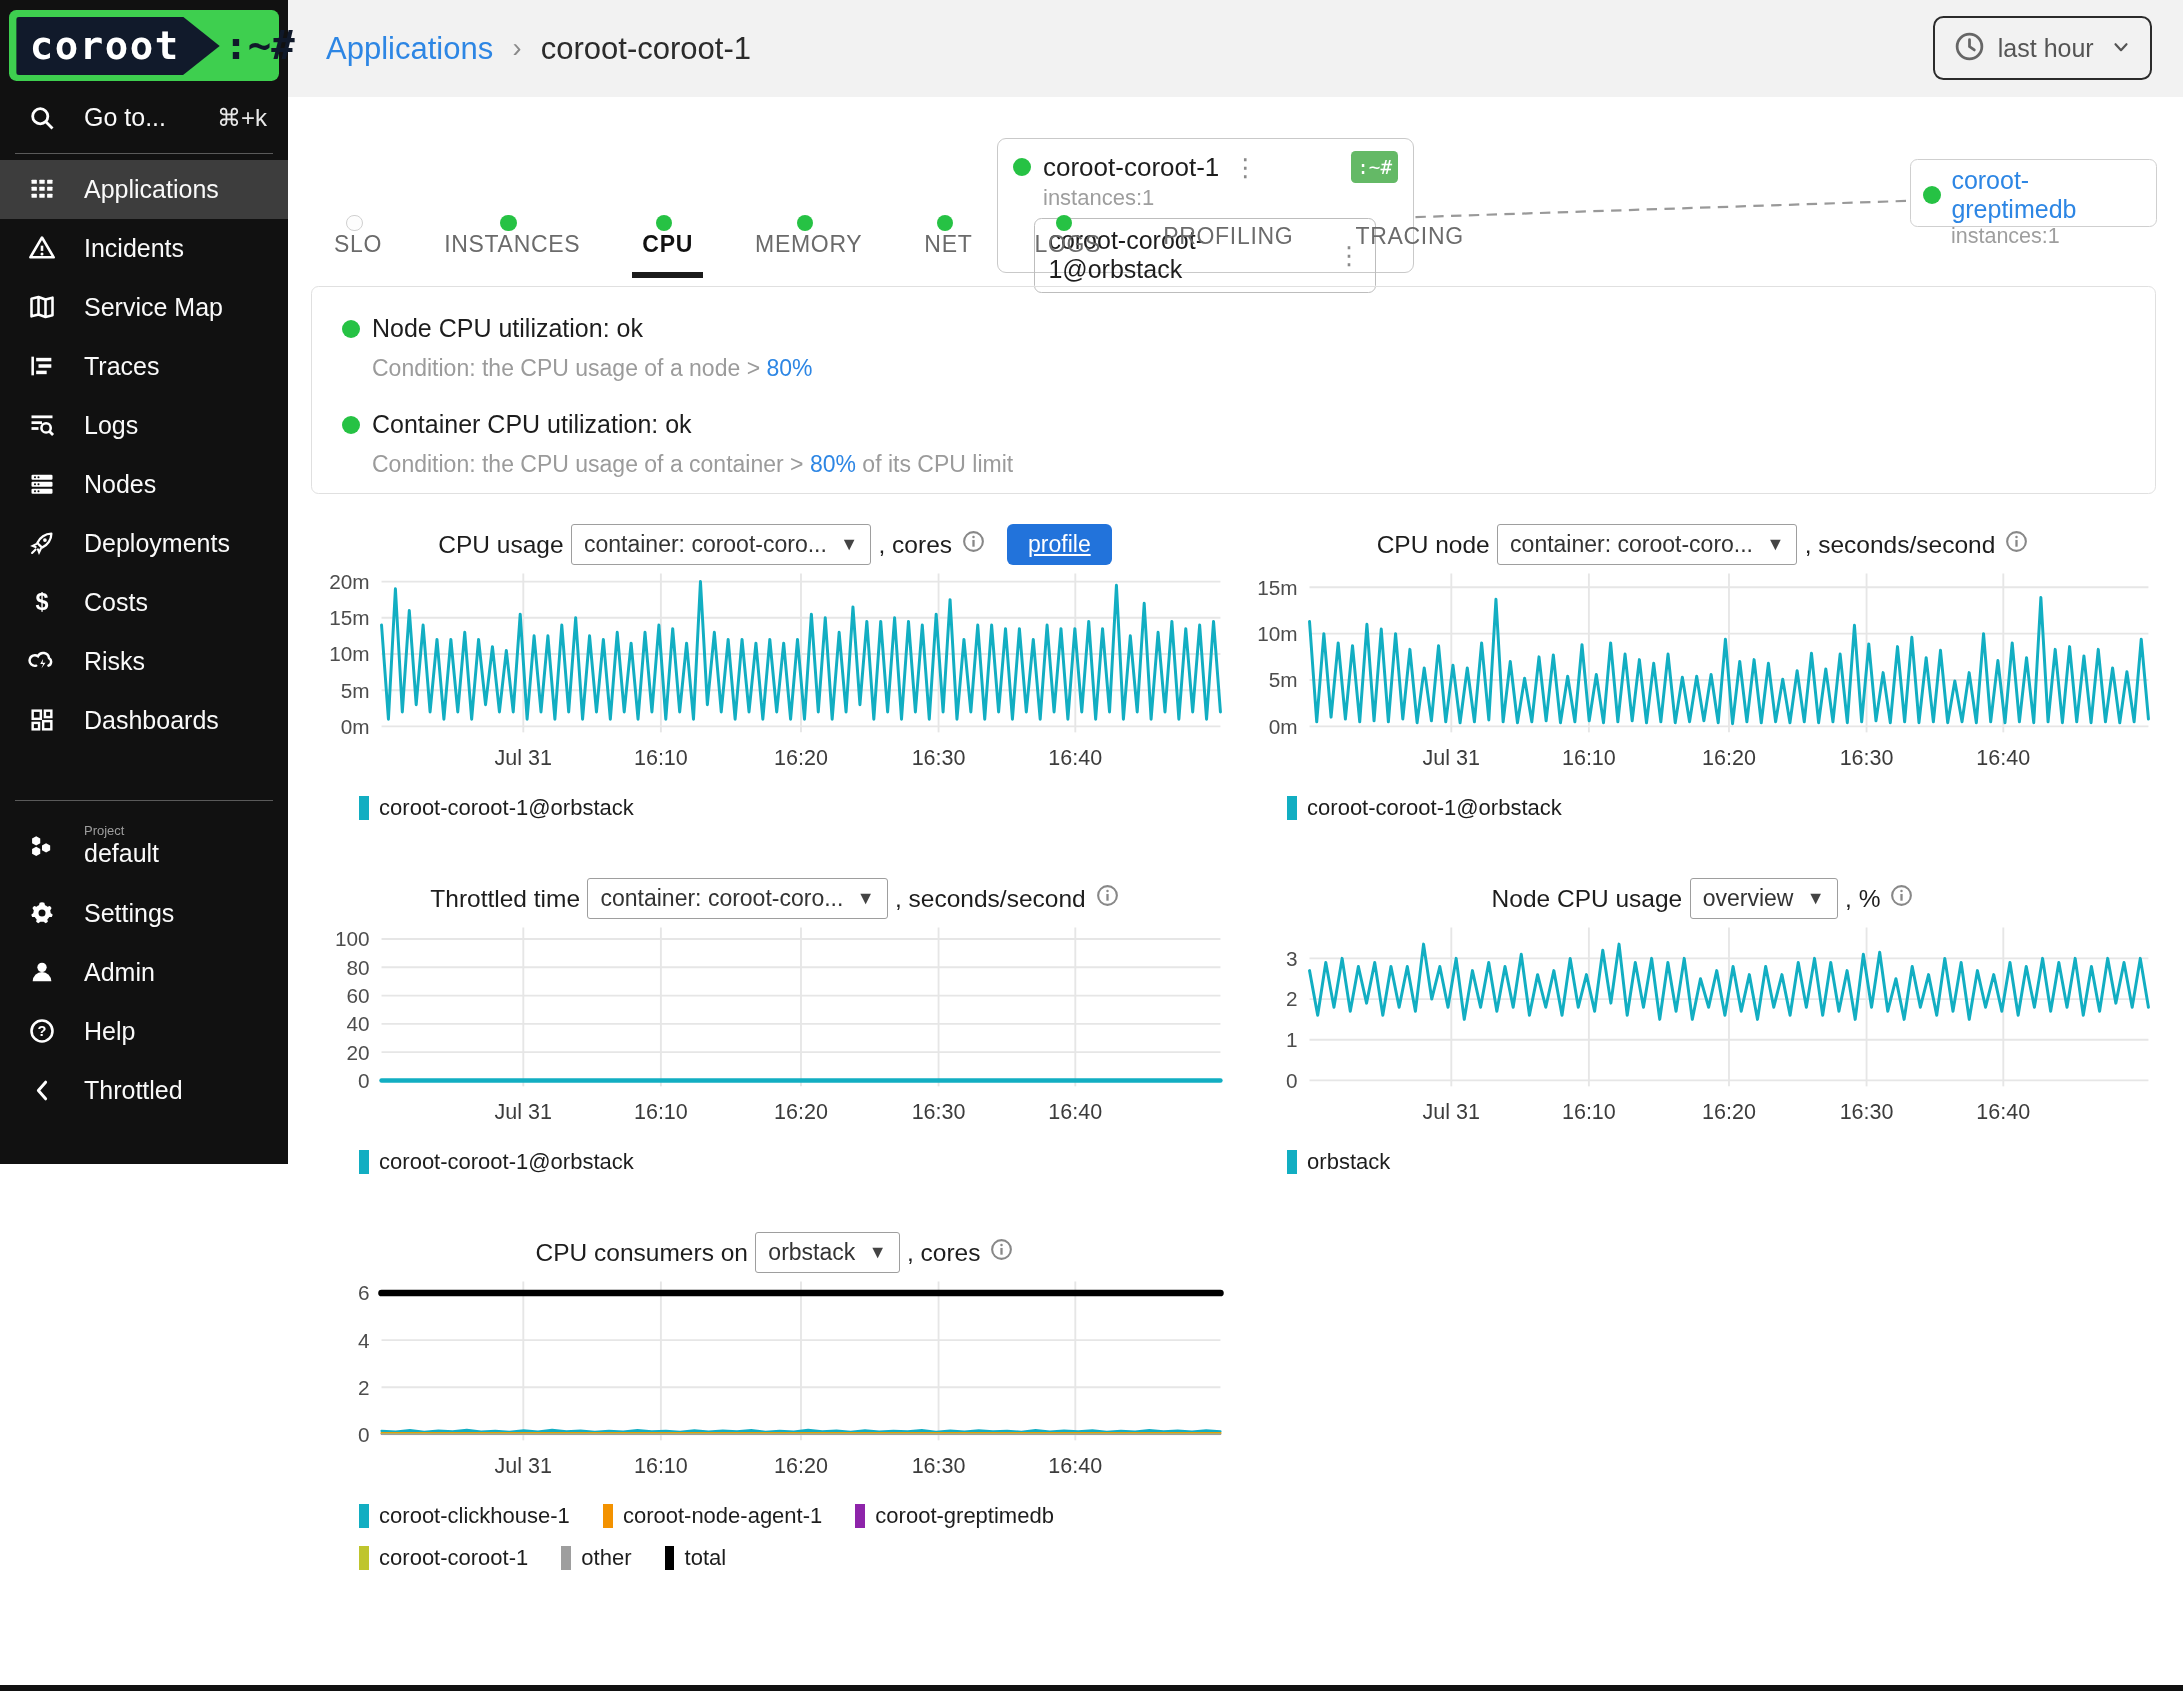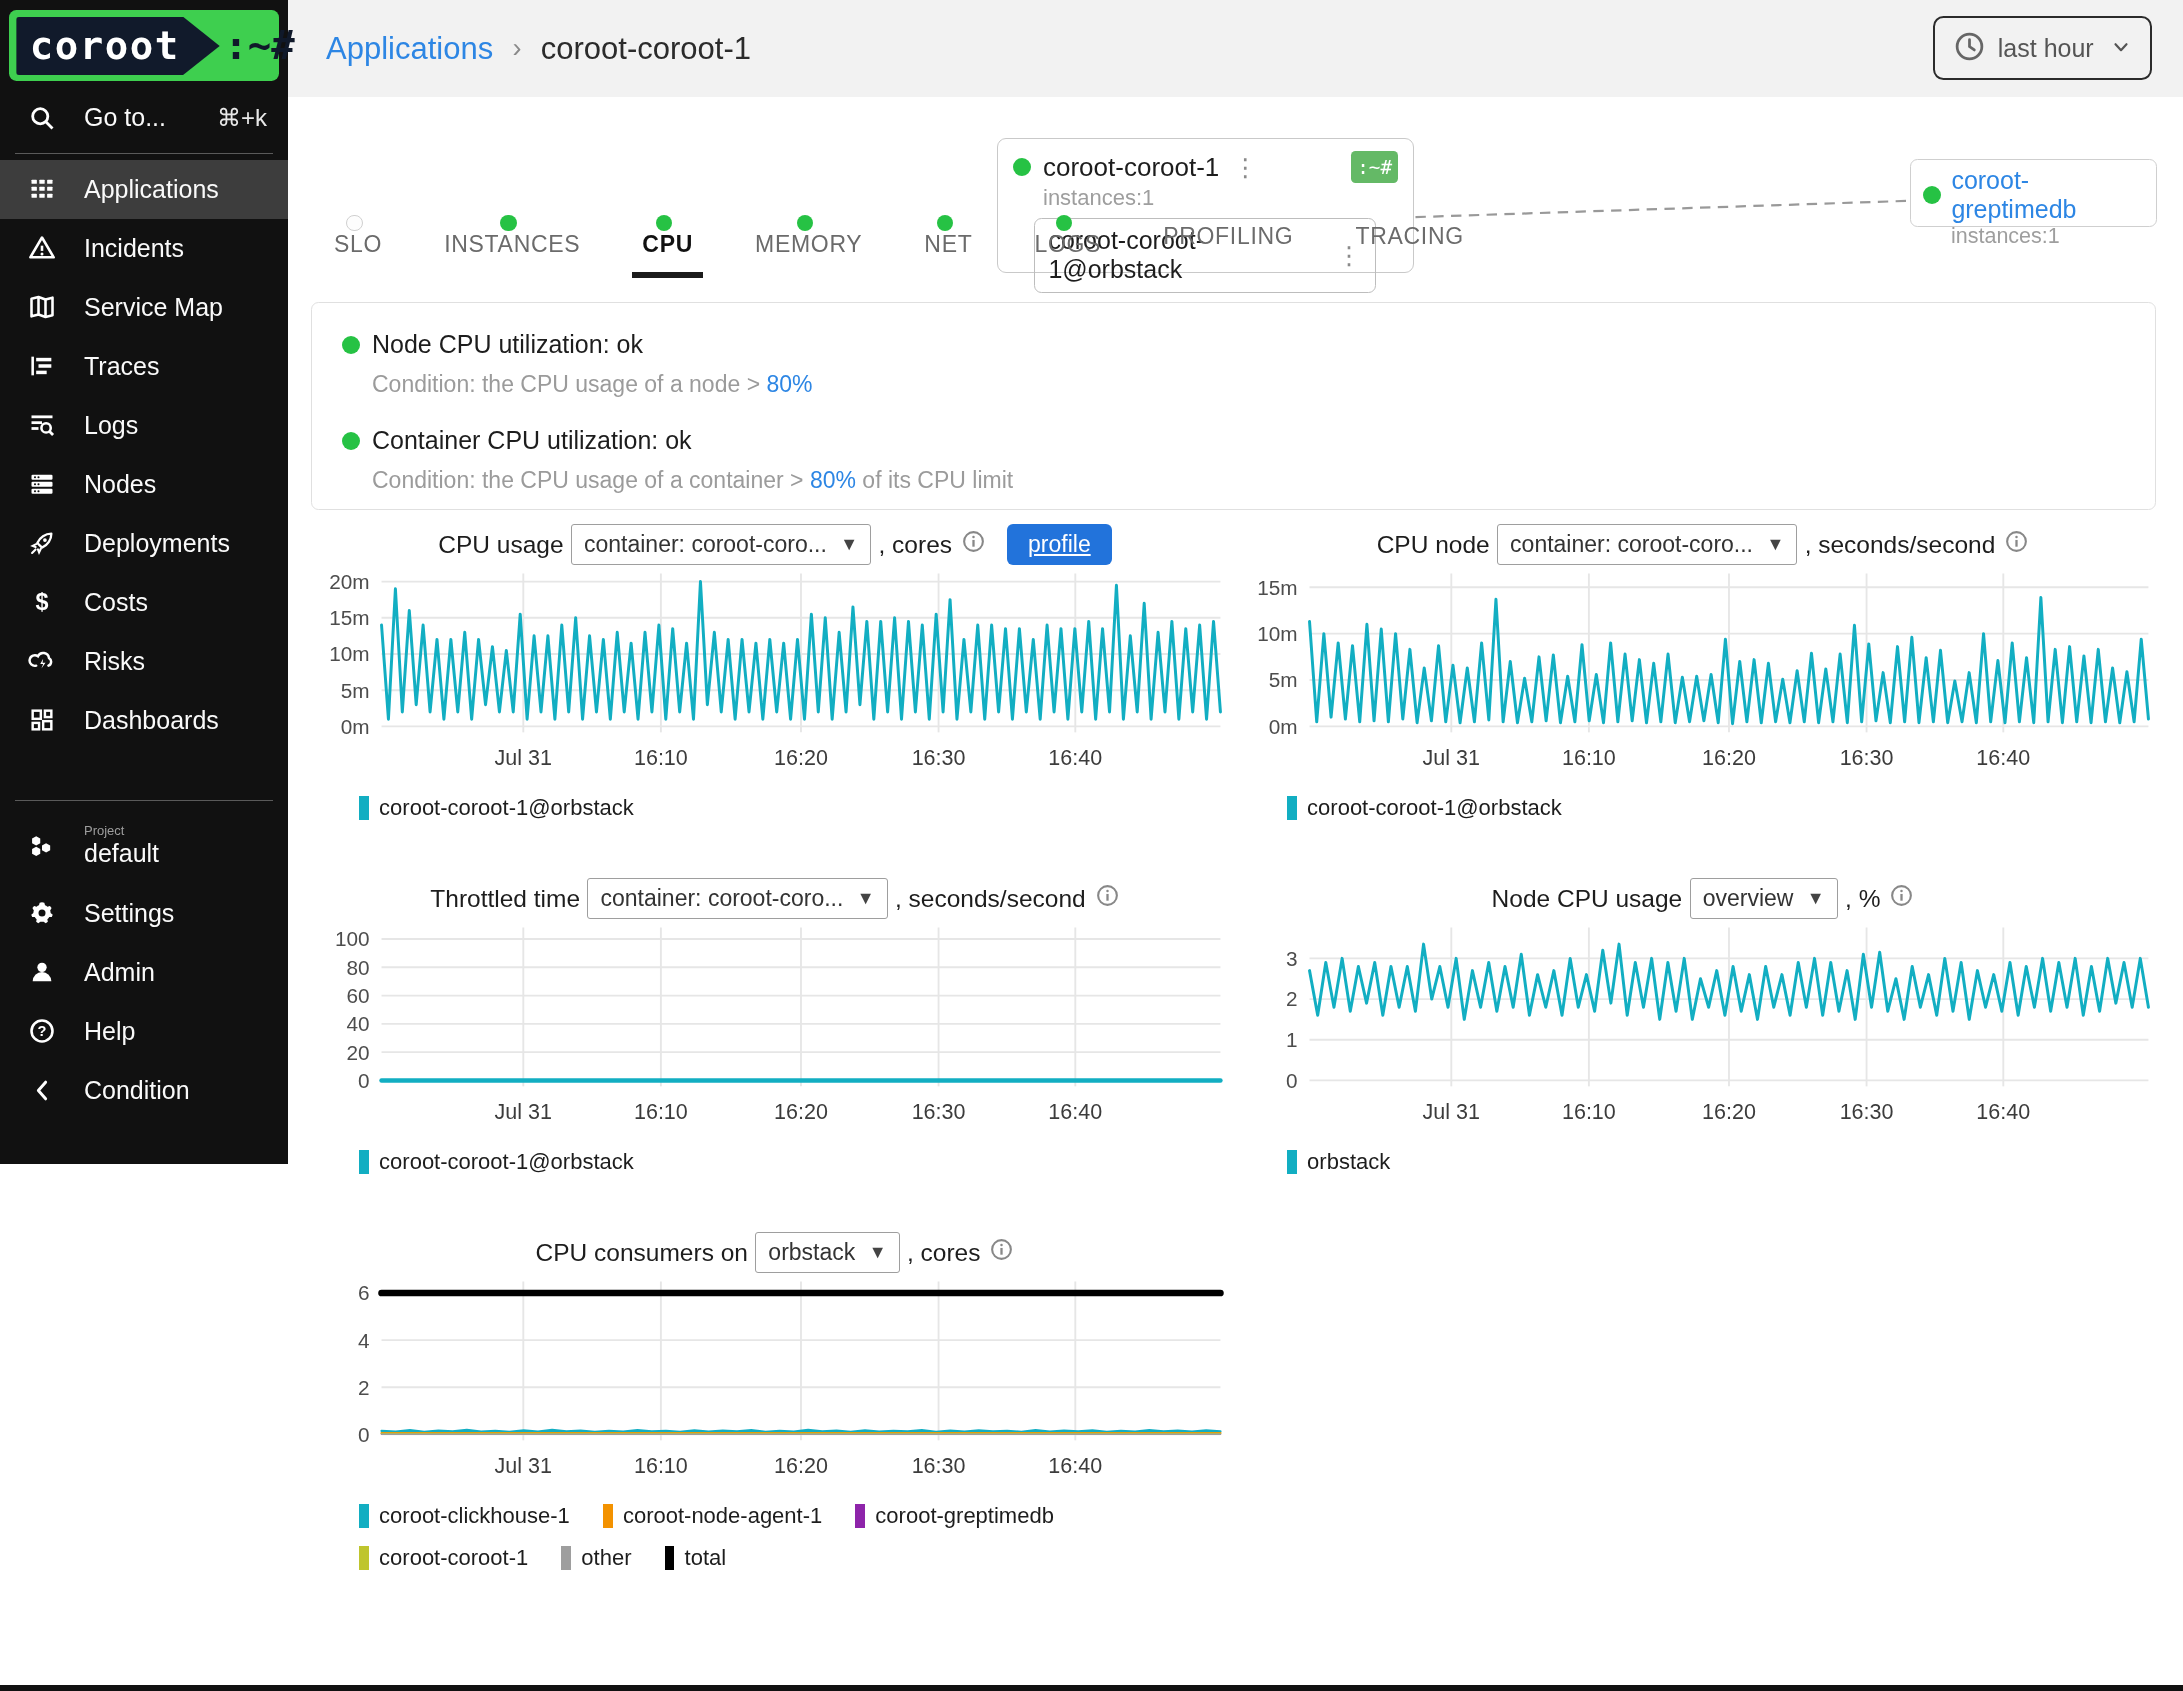--- a/index.html
+++ b/index.html
@@ -52,21 +52,21 @@
   .tabs { position:absolute; left:56px; top:215px; width:1782px; display:flex; align-items:center; gap:0; }
   .tab { display:flex; align-items:center; margin-right:62px; padding-bottom:19.3px; position:relative; cursor:pointer;flex-direction:column; }
   .tab-dot { width:16.3px; height:16.3px; border-radius:50%; margin-right:7.4px; }
   .tab-dot.green { background:#26c244; }
   .tab-dot.hollow { background:#fdfdfd; border:1.5px solid #d0d0d0; }
   .tab-label { font-size:23px; color:#6b6b6b; letter-spacing:0.7px; }
   .tab.active .tab-label { color:#111; font-weight:bold; }
   .tab.active::after { content:""; position:absolute; left:-10.4px; right:-10.4px; bottom:0; height:6px; background:#1b1b1b; }
 
   
-  .checks { position:absolute; left:33px; top:302px; width:1845px; height:208px; border:1.5px solid #e0e0e0; border-radius:7.4px; padding:27px 30px; }
+  .checks { position:absolute; left:33px; top:286px; width:1845px; height:208px; border:1.5px solid #e0e0e0; border-radius:7.4px; padding:27px 30px; }
   .check { margin-bottom:28px; }
   .check-titlerow { display:flex; align-items:center; }
   .check-title { font-size:25px; color:#1d1d1d; margin-left:12px; }
   .check-cond { font-size:23px; color:#9b9b9b; margin:12px 0 0 30px; }
   .cond-val { color:#2d86e4; }
 
   
   .charts { position:absolute; left:33px; top:520px; width:1857px; display:grid; grid-template-columns:928px 928px; row-gap:53px; }
   .chart-card { width:928px; }
   .chart-titlerow { display:flex; align-items:center; justify-content:center; height:49px; font-size:24.5px; color:#1d1d1d; }
@@ -270,21 +270,21 @@
         </svg>
     </span>
     <span class="nlabel">Help</span>
   </div>
   <div class="nav-item">
     <span class="icon-28">
       <svg width="25" height="25" viewBox="0 0 24 24">
           <polyline points="15,4 8,12 15,20" fill="none" stroke="#fff" stroke-width="2.8" stroke-linecap="round" stroke-linejoin="round"></polyline>
         </svg>
     </span>
-    <span class="nlabel">Condition</span>
+    <span class="nlabel">Throttled</span>
   </div>
 </aside>
 
 <div class="main">
 
   <div class="topbar">
     <div class="breadcrumb">
       <span class="bc-link">Applications</span>
       <span class="bc-sep">›</span>
       <span class="bc-current">coroot-coroot-1</span>

